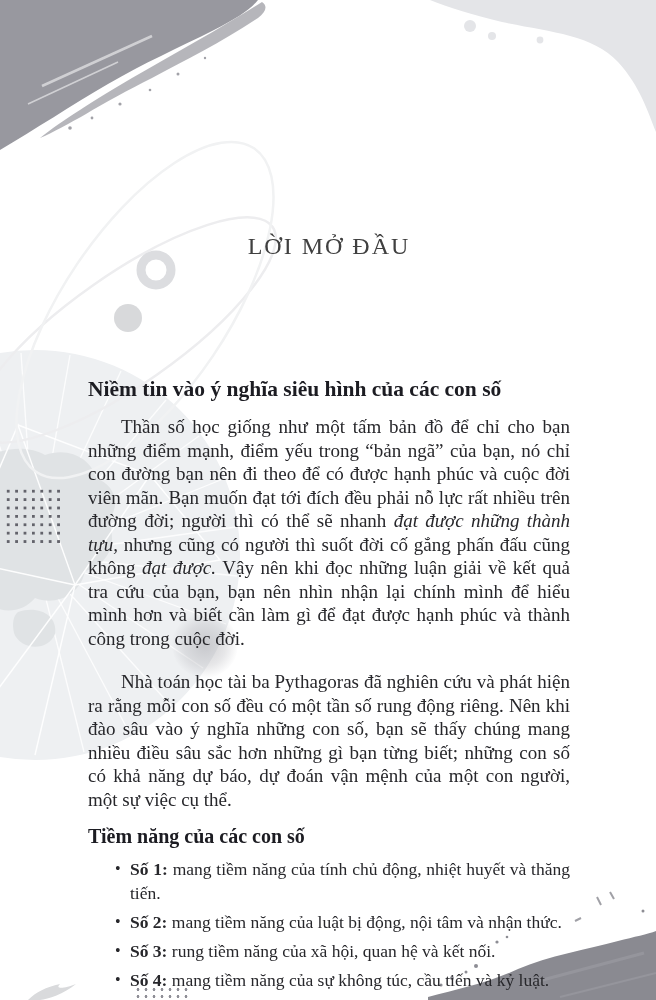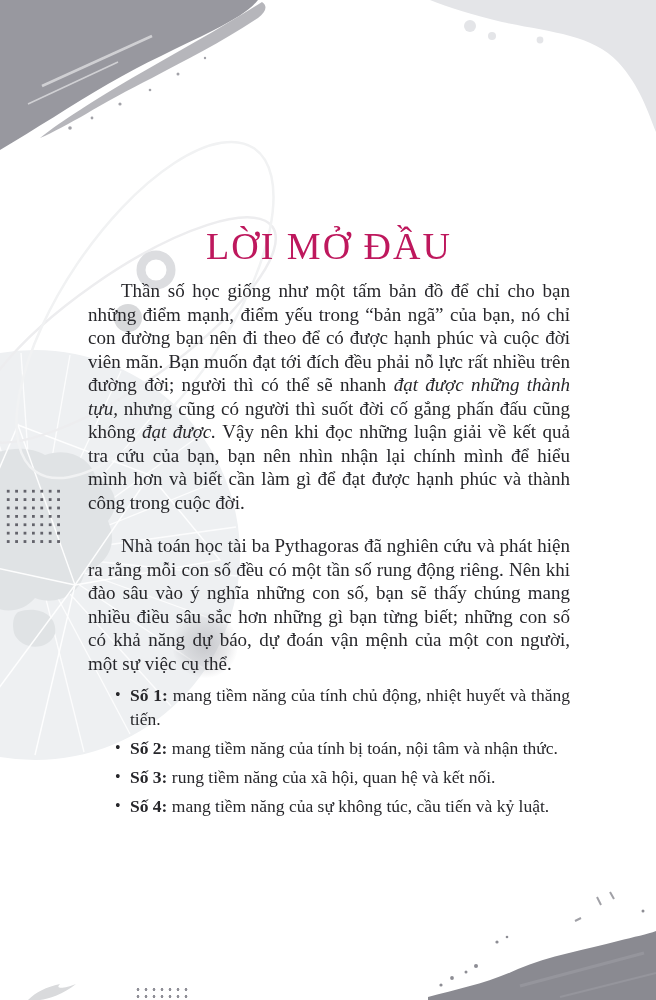--- a/index.html
+++ b/index.html
@@ -30,24 +30,24 @@
     background-size:8px 7px;background-position:1px 1px;
   }
   
   .content{
     position:absolute;left:88px;top:0;width:482px;z-index:2;
     color:#27272b;
   }
   h1.page-title{
     margin:226px 0 0;
     text-align:center;
-    font-size:38px;line-height:40px;
+    font-size:24px;line-height:40px;
     font-weight:400;
     letter-spacing:2px;
-    color:#be185d;
+    color:#404040;
   }
   h2.belief-heading{
     margin:110px 0 0;
     font-size:21.5px;line-height:26px;
     font-weight:700;color:#1c1c22;
   }
   p.body-para{
     margin:13px 0 0;
     font-size:19px;line-height:23.5px;
     text-align:justify;
@@ -187,30 +187,32 @@
   <div class="soft-circle"></div>
 
   <div class="dots dots-left"></div>
   <div class="dots dots-bottom"></div>
 
   <main class="content">
 
     <h1 class="page-title">LỜI MỞ ĐẦU</h1>
 
     <section>
+      <h2 class="belief-heading">Niềm tin vào ý nghĩa siêu hình của các con số</h2>
 
       <p class="body-para"><span>Thần số học giống như một tấm bản đồ để chỉ cho bạn những điểm mạnh, điểm yếu trong “bản ngã” của bạn, nó chỉ con đường bạn nên đi theo để có được hạnh phúc và cuộc đời viên mãn. Bạn muốn đạt tới đích đều phải nỗ lực rất nhiều trên đường đời; người thì có thể sẽ nhanh </span><em>đạt được những thành tựu,</em><span> nhưng cũng có người thì suốt đời cố gắng phấn đấu cũng không </span><em>đạt được.</em><span> Vậy nên khi đọc những luận giải về kết quả tra cứu của bạn, bạn nên nhìn nhận lại chính mình để hiểu mình hơn và biết cần làm gì để đạt được hạnh phúc và thành công trong cuộc đời.</span></p>
 
       <p class="body-para">Nhà toán học tài ba Pythagoras đã nghiên cứu và phát hiện ra rằng mỗi con số đều có một tần số rung động riêng. Nên khi đào sâu vào ý nghĩa những con số, bạn sẽ thấy chúng mang nhiều điều sâu sắc hơn những gì bạn từng biết; những con số có khả năng dự báo, dự đoán vận mệnh của một con người, một sự việc cụ thể.</p>
     </section>
 
     <section>
+      <h3 class="potential-heading">Tiềm năng của các con số</h3>
 
       <ul class="potential-list">
         <li><span class="bullet-dot">•</span><strong>Số 1:</strong><span> mang tiềm năng của tính chủ động, nhiệt huyết và thăng tiến.</span></li>
-        <li><span class="bullet-dot">•</span><strong>Số 2:</strong><span> mang tiềm năng của tính bị toán, nội tâm và nhận thức.</span></li>
+        <li><span class="bullet-dot">•</span><strong>Số 2:</strong><span> mang tiềm năng của luật bị động, nội tâm và nhận thức.</span></li>
         <li><span class="bullet-dot">•</span><strong>Số 3:</strong><span> rung tiềm năng của xã hội, quan hệ và kết nối.</span></li>
         <li><span class="bullet-dot">•</span><strong>Số 4:</strong><span> mang tiềm năng của sự không túc, cầu tiến và kỷ luật.</span></li>
       </ul>
     </section>
 
   </main>
 </div>
 
 </body></html>

